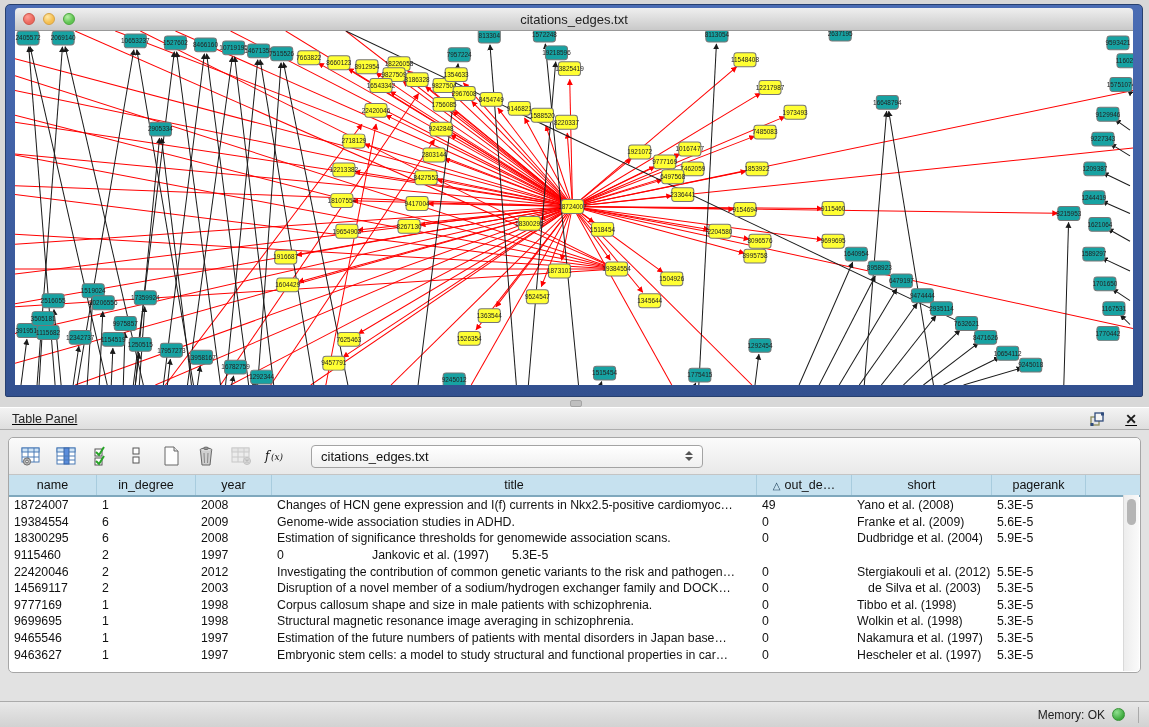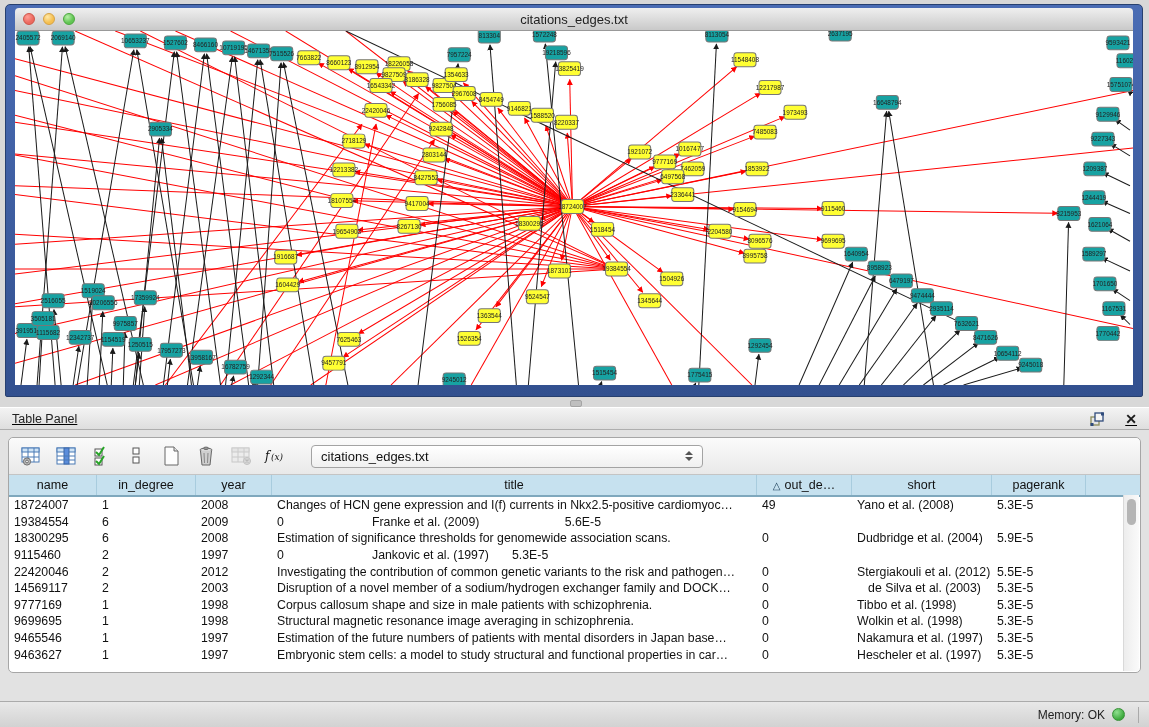--- a/index.html
+++ b/index.html
@@ -615,23 +615,24 @@
               <div class="td" style="width: 76px;">2008</div>
               <div class="td" style="width: 485px;">Changes of HCN gene expression and I(f) currents in Nkx2.5-positive cardiomyoc…</div>
               <div class="td" style="width: 95px;">49</div>
               <div class="td" style="width: 140px;">Yano et al. (2008)</div>
               <div class="td" style="width: 94px;">5.3E-5</div>
             </div>
             <div class="tr">
               <div class="td" style="width: 88px;">19384554</div>
               <div class="td" style="width: 99px;">6</div>
               <div class="td" style="width: 76px;">2009</div>
+              <div class="td" style="width: 485px;">Genome-wide association studies in ADHD.</div>
               <div class="td" style="width: 95px;">0</div>
               <div class="td" style="width: 140px;">Franke et al. (2009)</div>
-              <div class="td" style="width: 94px; text-align: right;">5.6E-5</div>
+              <div class="td" style="width: 94px;">5.6E-5</div>
             </div>
             <div class="tr">
               <div class="td" style="width: 88px;">18300295</div>
               <div class="td" style="width: 99px;">6</div>
               <div class="td" style="width: 76px;">2008</div>
               <div class="td" style="width: 485px;">Estimation of significance thresholds for genomewide association scans.</div>
               <div class="td" style="width: 95px;">0</div>
               <div class="td" style="width: 140px;">Dudbridge et al. (2004)</div>
               <div class="td" style="width: 94px;">5.9E-5</div>
             </div>

